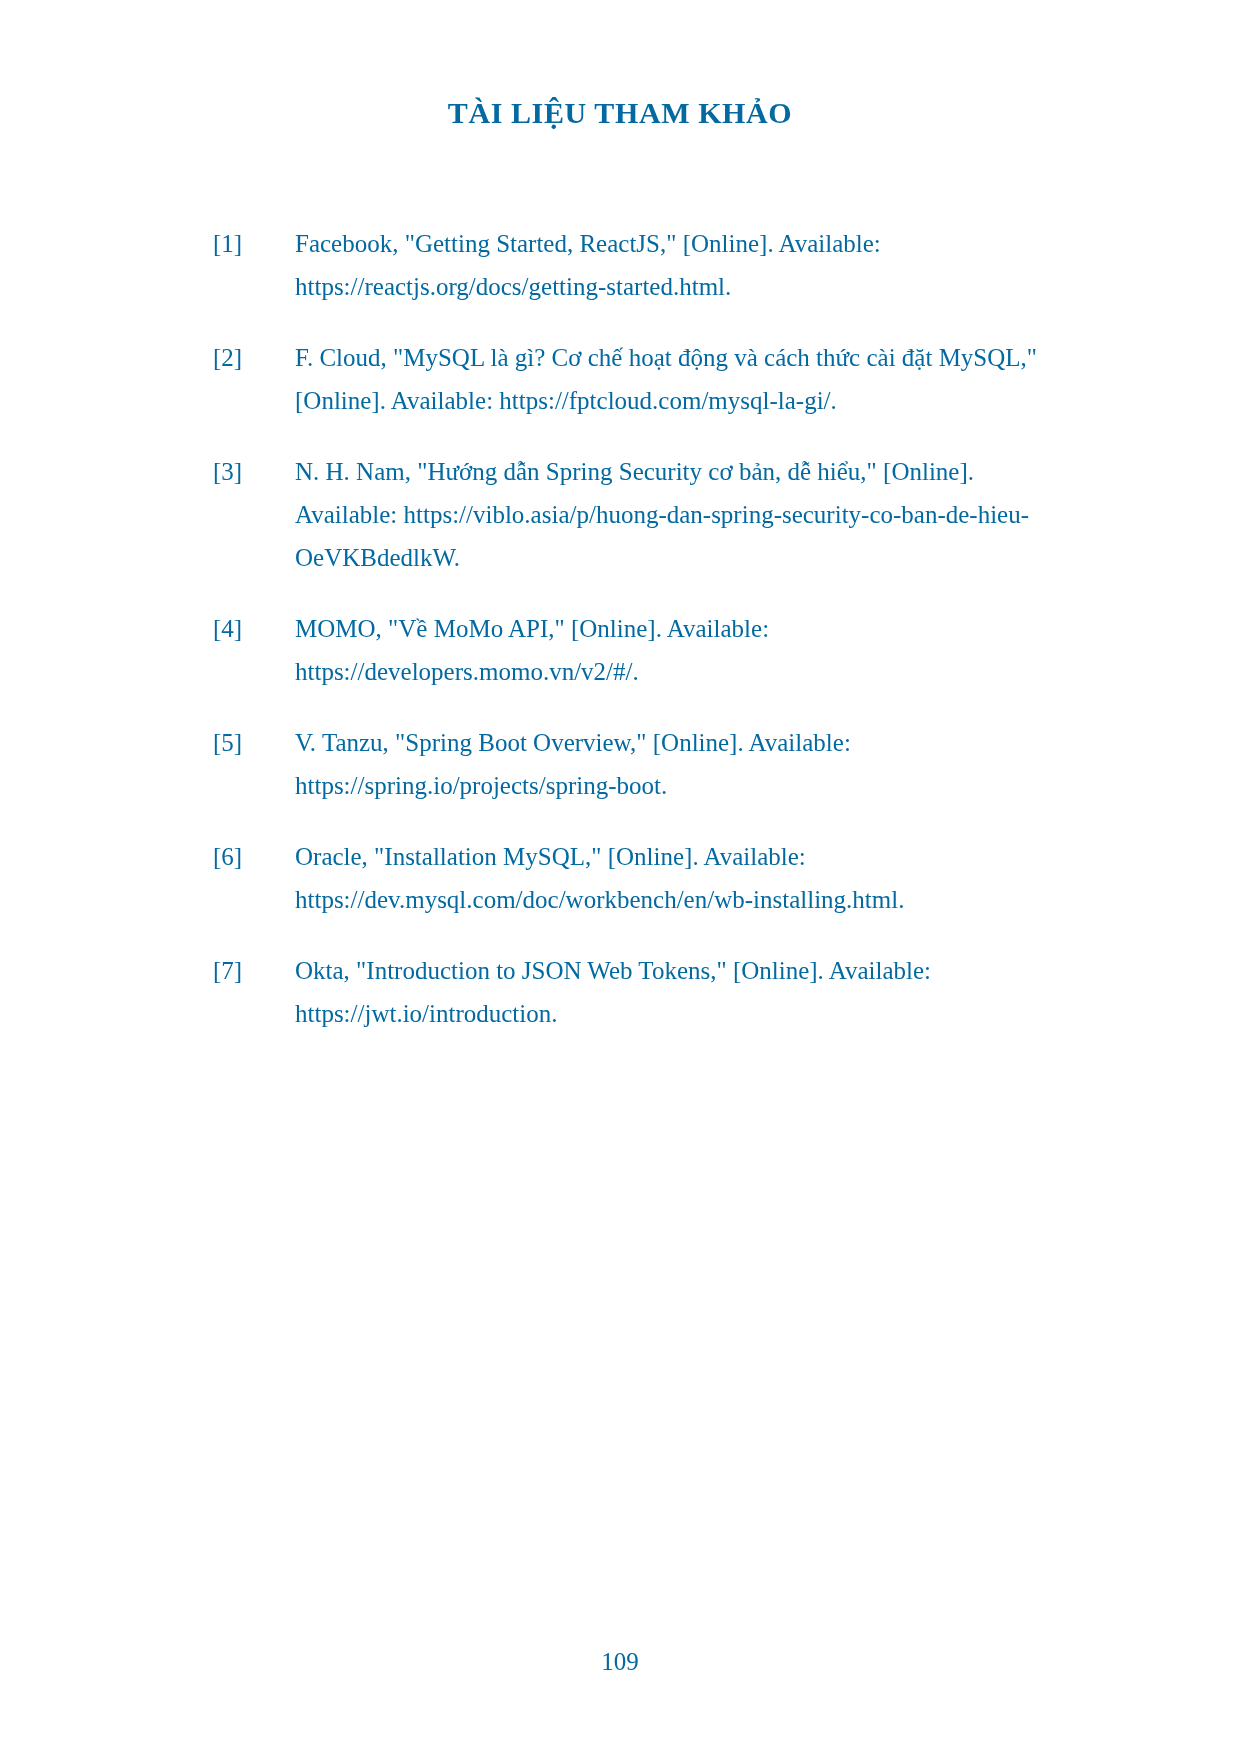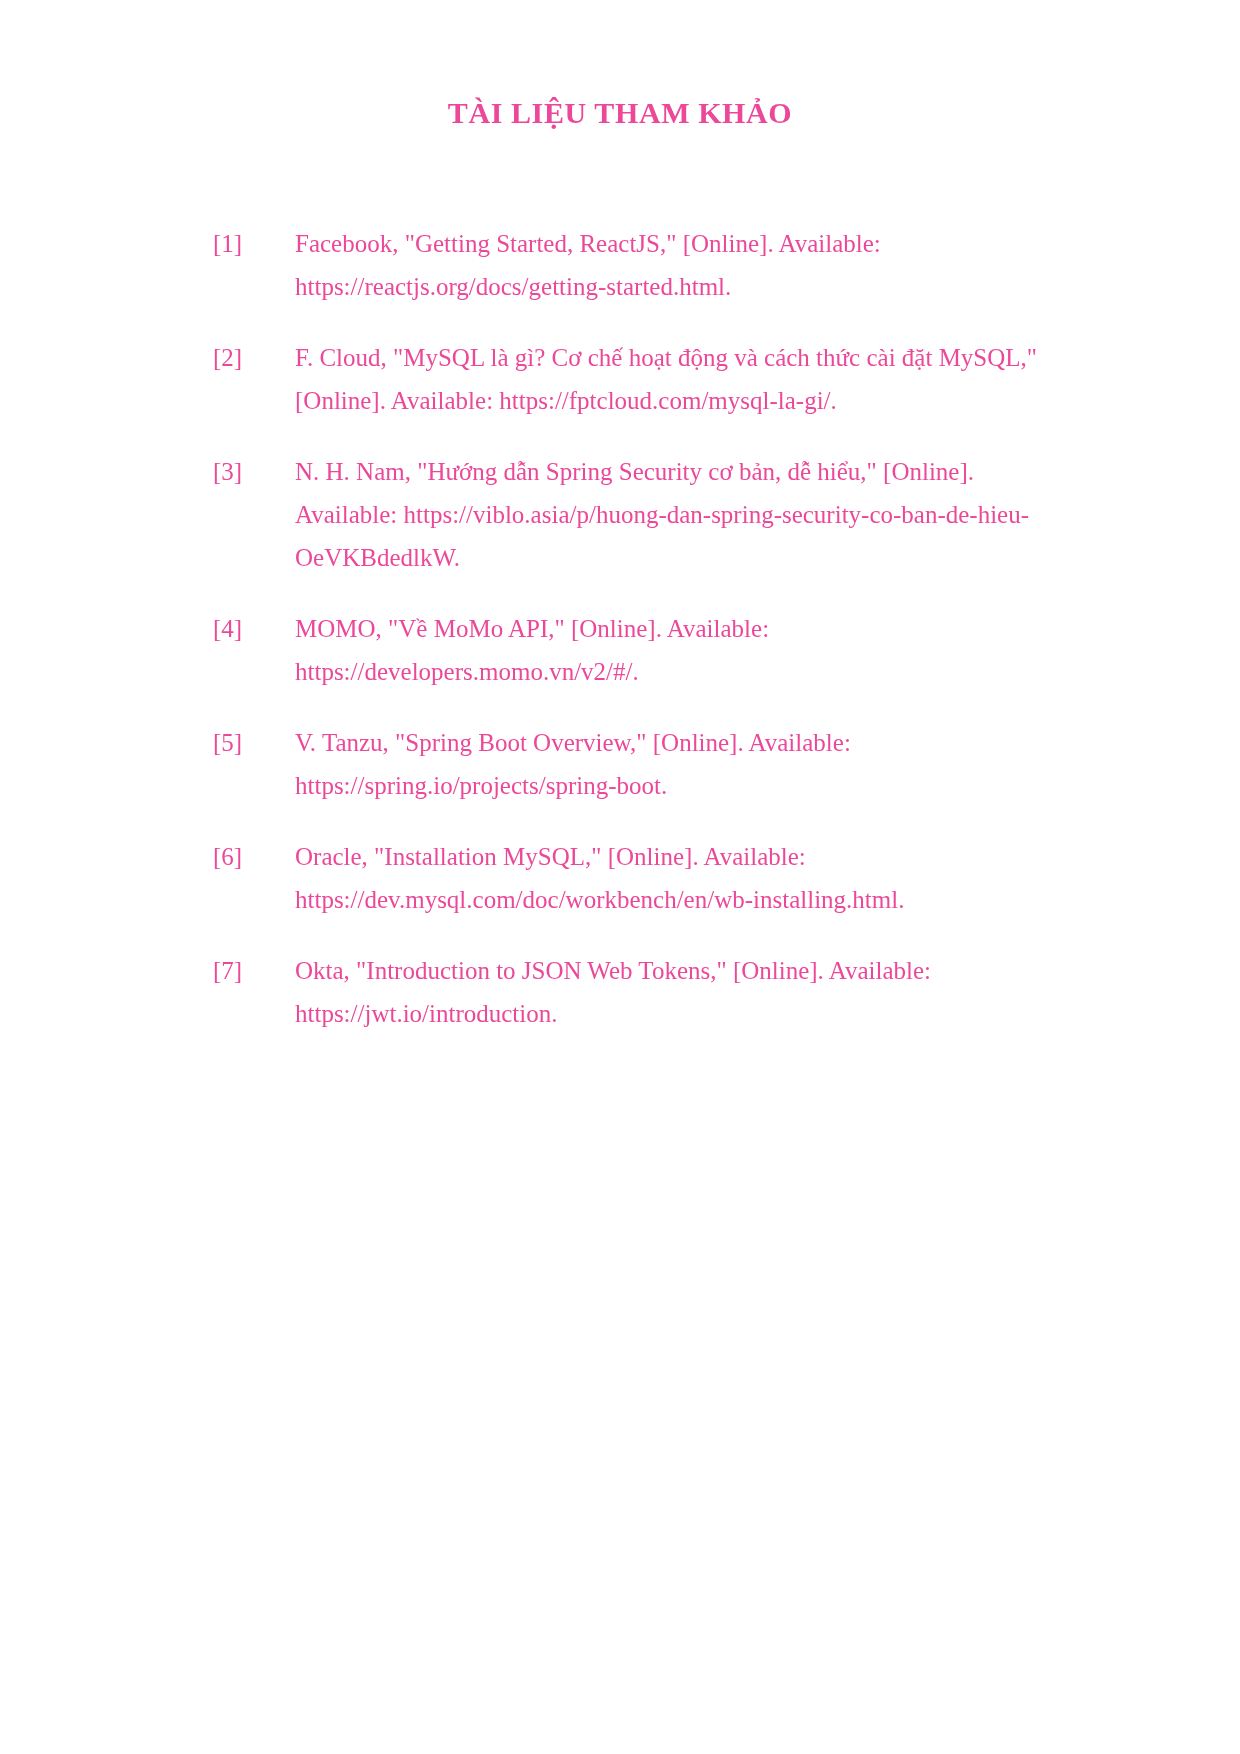--- a/index.html
+++ b/index.html
@@ -8,21 +8,21 @@
     padding: 0;
     background: #ffffff;
   }
   .page {
     position: relative;
     width: 1240px;
     height: 1754px;
     margin: 0 auto;
     background: #ffffff;
     font-family: "Liberation Serif", "DejaVu Serif", serif;
-    color: #ec4899;
+    color: #0369a1;
     box-sizing: border-box;
     overflow: hidden;
   }
   .doc-title {
     position: absolute;
     top: 96px;
     left: 0;
     width: 100%;
     text-align: center;
     font-size: 30px;
@@ -99,14 +99,15 @@
       <span class="ref-text">Oracle, "Installation MySQL," [Online]. Available: https://dev.mysql.com/doc/workbench/en/wb-installing.html.</span>
     </div>
 
     <div class="ref-item">
       <span class="ref-num">[7]</span>
       <span class="ref-text">Okta, "Introduction to JSON Web Tokens," [Online]. Available: https://jwt.io/introduction.</span>
     </div>
 
   </div>
 
+  <div class="page-number">109</div>
 
 </div>
 
 </body></html>

